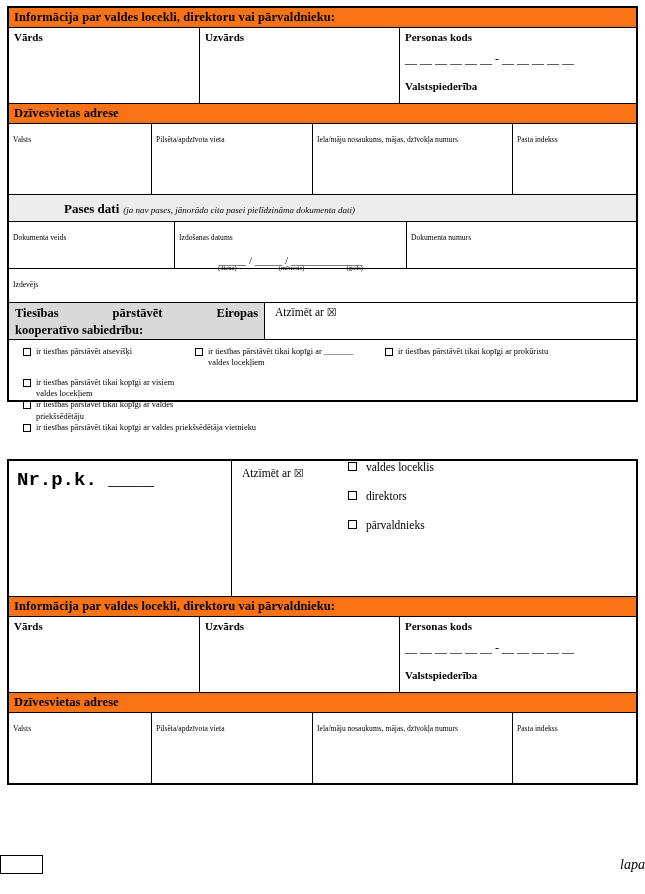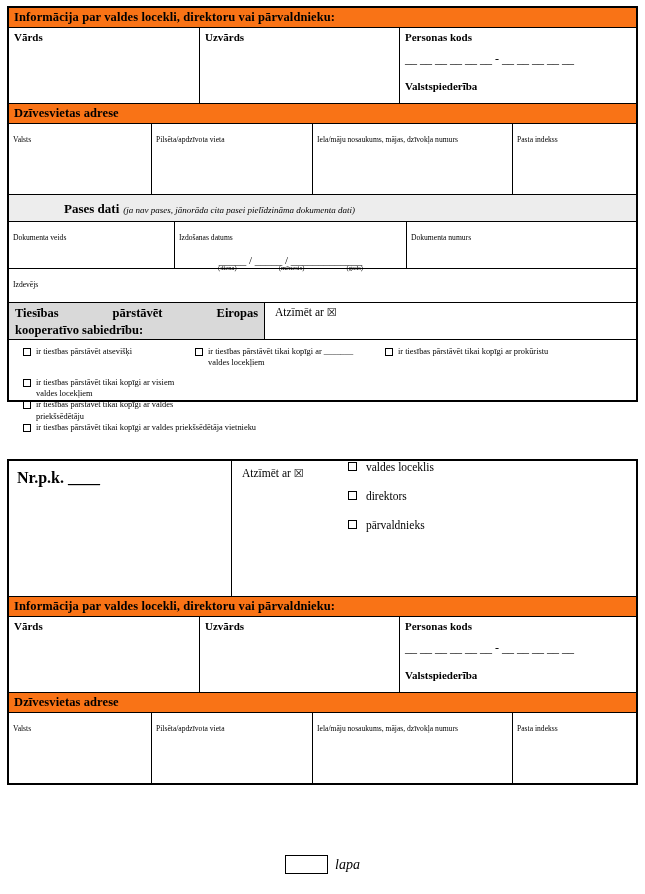--- a/index.html
+++ b/index.html
@@ -192,22 +192,23 @@
   }
   .nr-row {
     display: flex;
     height: 135px;
     box-sizing: border-box;
   }
   .nr-left {
     width: 222px;
     box-sizing: border-box;
     font-weight: bold;
-    font-size: 16px;
+    font-size: 19px;
     padding: 8px 0 0 8px;
+    font-family: Liberation Mono, monospace;
   }
   .nr-right {
     flex: 1;
     border-left: 1px solid #000;
     box-sizing: border-box;
     padding: 6px 0 0 10px;
     font-size: 11.5px;
   }
   .nr-right .atz {
     margin-bottom: 9px;
@@ -228,21 +229,21 @@
     margin-right: 6px;
   }
 
   
   .footer {
     position: absolute;
     left: 0;
     top: 855px;
     width: 645px;
     display: flex;
-    justify-content: center;
+    justify-content: space-between;
     align-items: center;
   }
   .footer .box {
     width: 43px;
     height: 19px;
     border: 1px solid #000;
     box-sizing: border-box;
   }
   .footer .lapa {
     font-style: italic;

